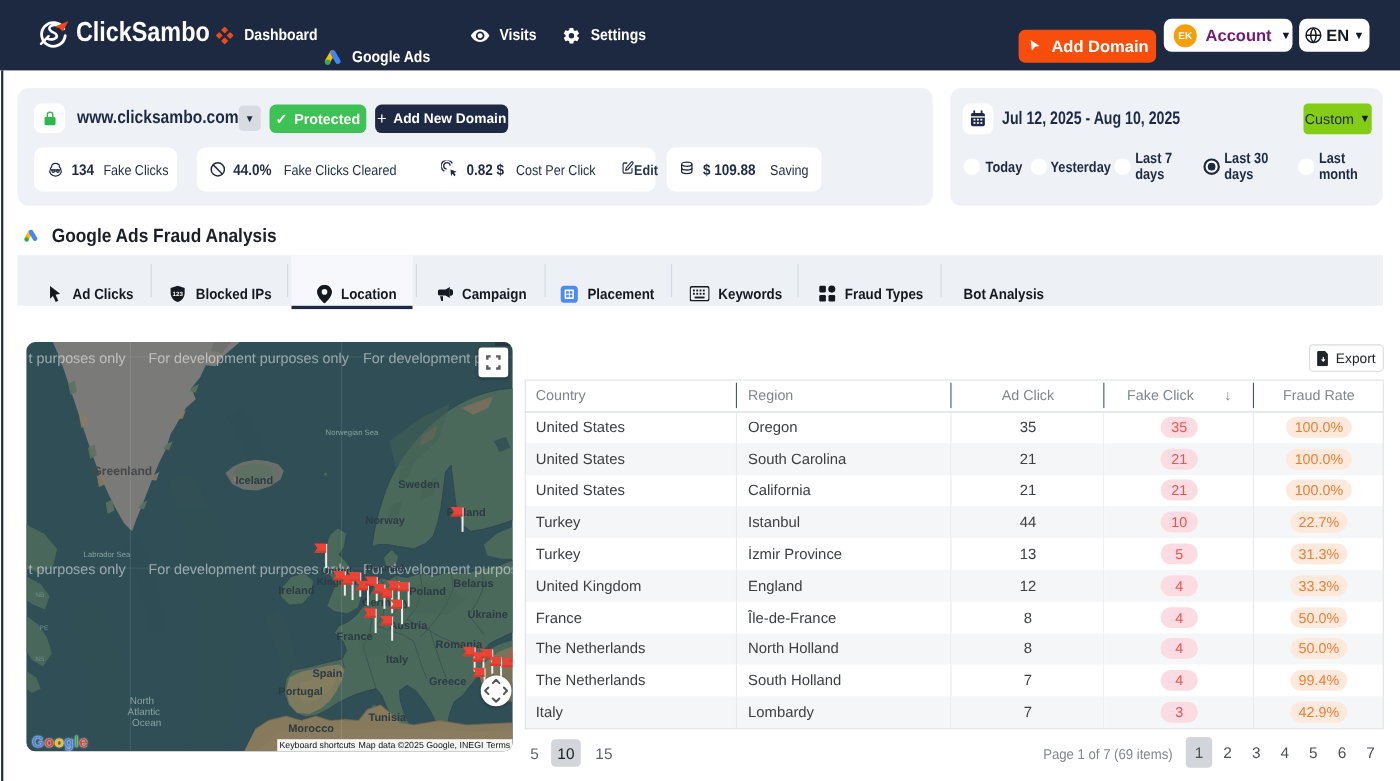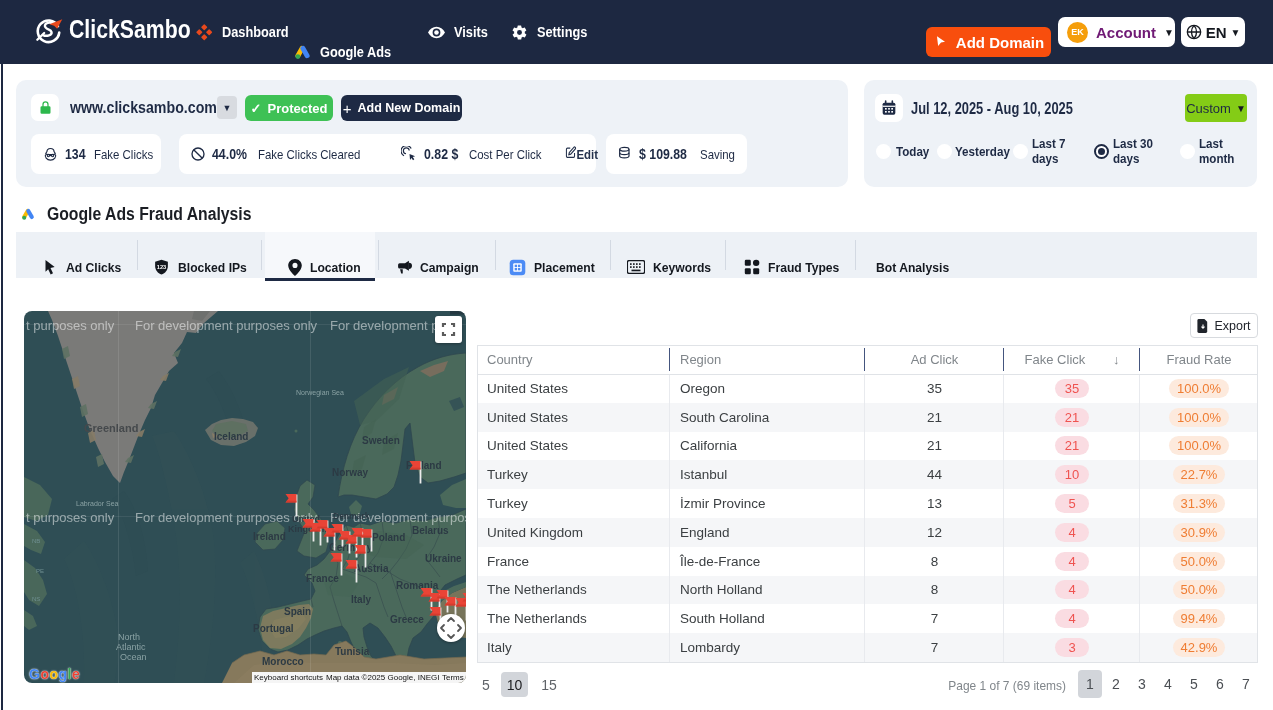--- a/index.html
+++ b/index.html
@@ -379,21 +379,21 @@
           <td class="l cellline">İzmir Province</td>
           <td class="c cellline">13</td>
           <td class="c cellline"><span class="pillpink">5</span></td>
           <td class="c"><span class="pillorange">31.3%</span></td>
         </tr>
       <tr class="alt">
           <td class="l cellline">United Kingdom</td>
           <td class="l cellline">England</td>
           <td class="c cellline">12</td>
           <td class="c cellline"><span class="pillpink">4</span></td>
-          <td class="c"><span class="pillorange">30.9%</span></td>
+          <td class="c"><span class="pillorange">33.3%</span></td>
         </tr>
       <tr>
           <td class="l cellline">France</td>
           <td class="l cellline">Île-de-France</td>
           <td class="c cellline">8</td>
           <td class="c cellline"><span class="pillpink">4</span></td>
           <td class="c"><span class="pillorange">50.0%</span></td>
         </tr>
       <tr class="alt">
           <td class="l cellline">The Netherlands</td>

